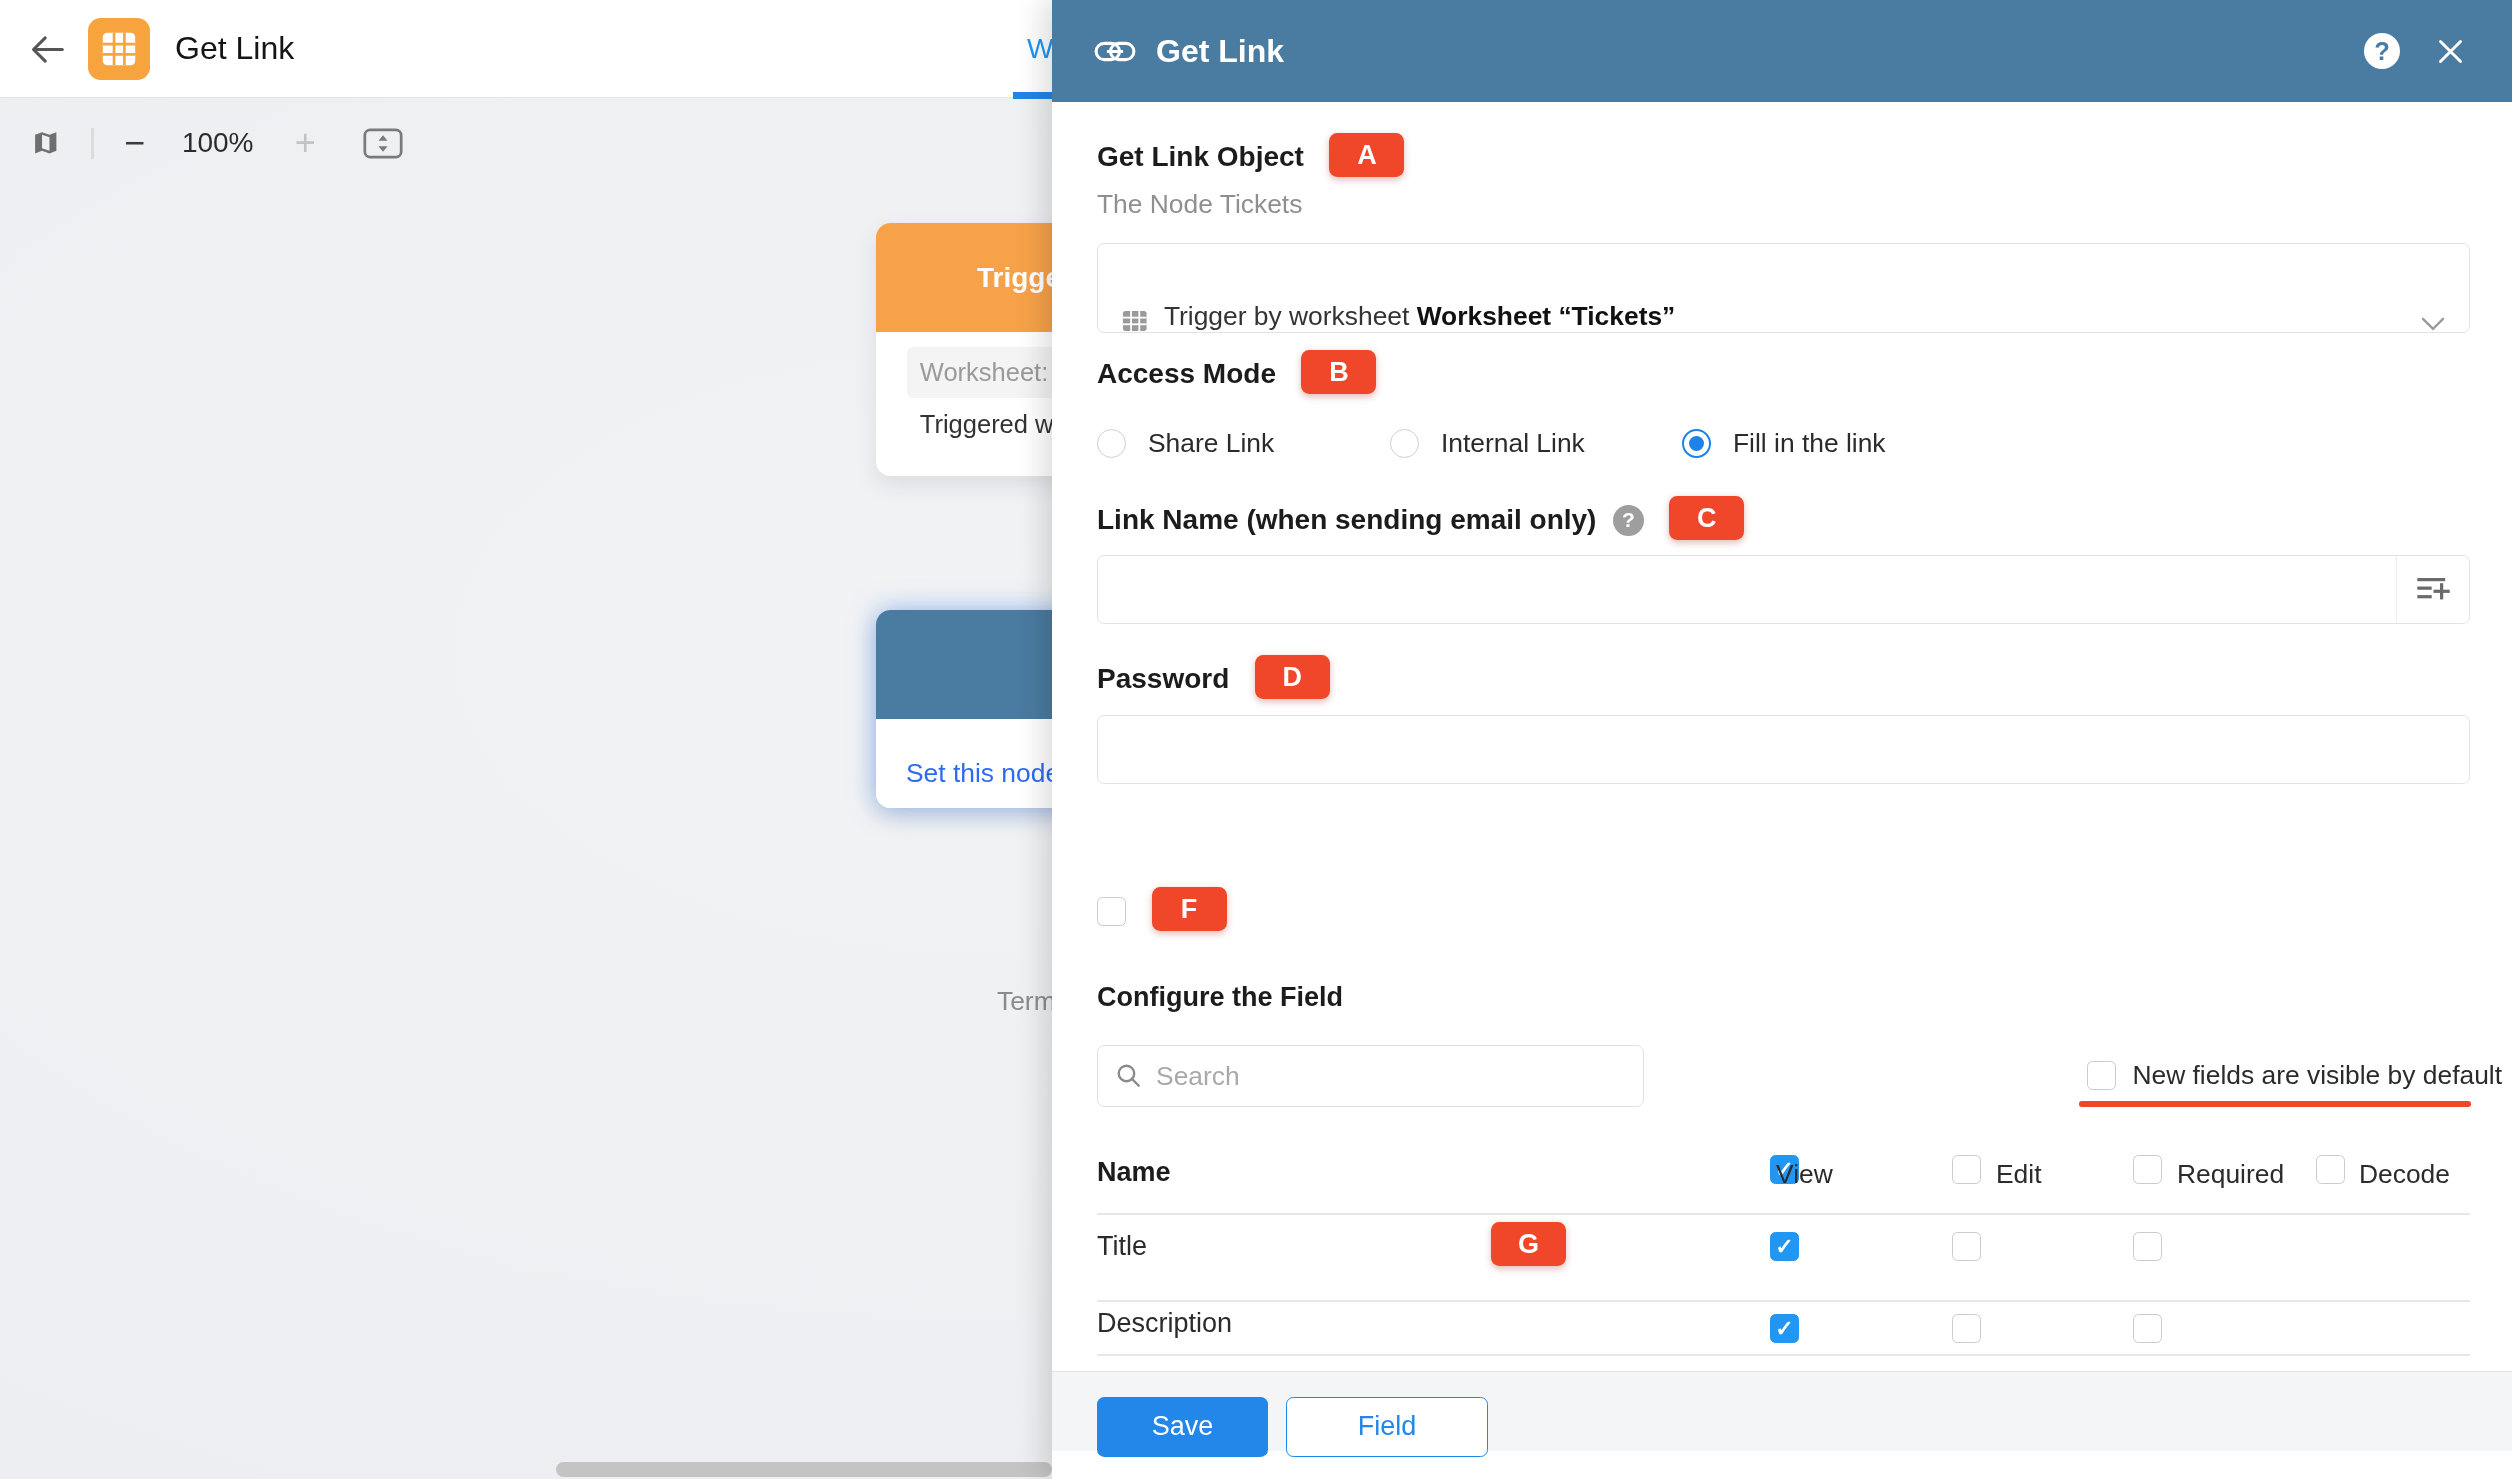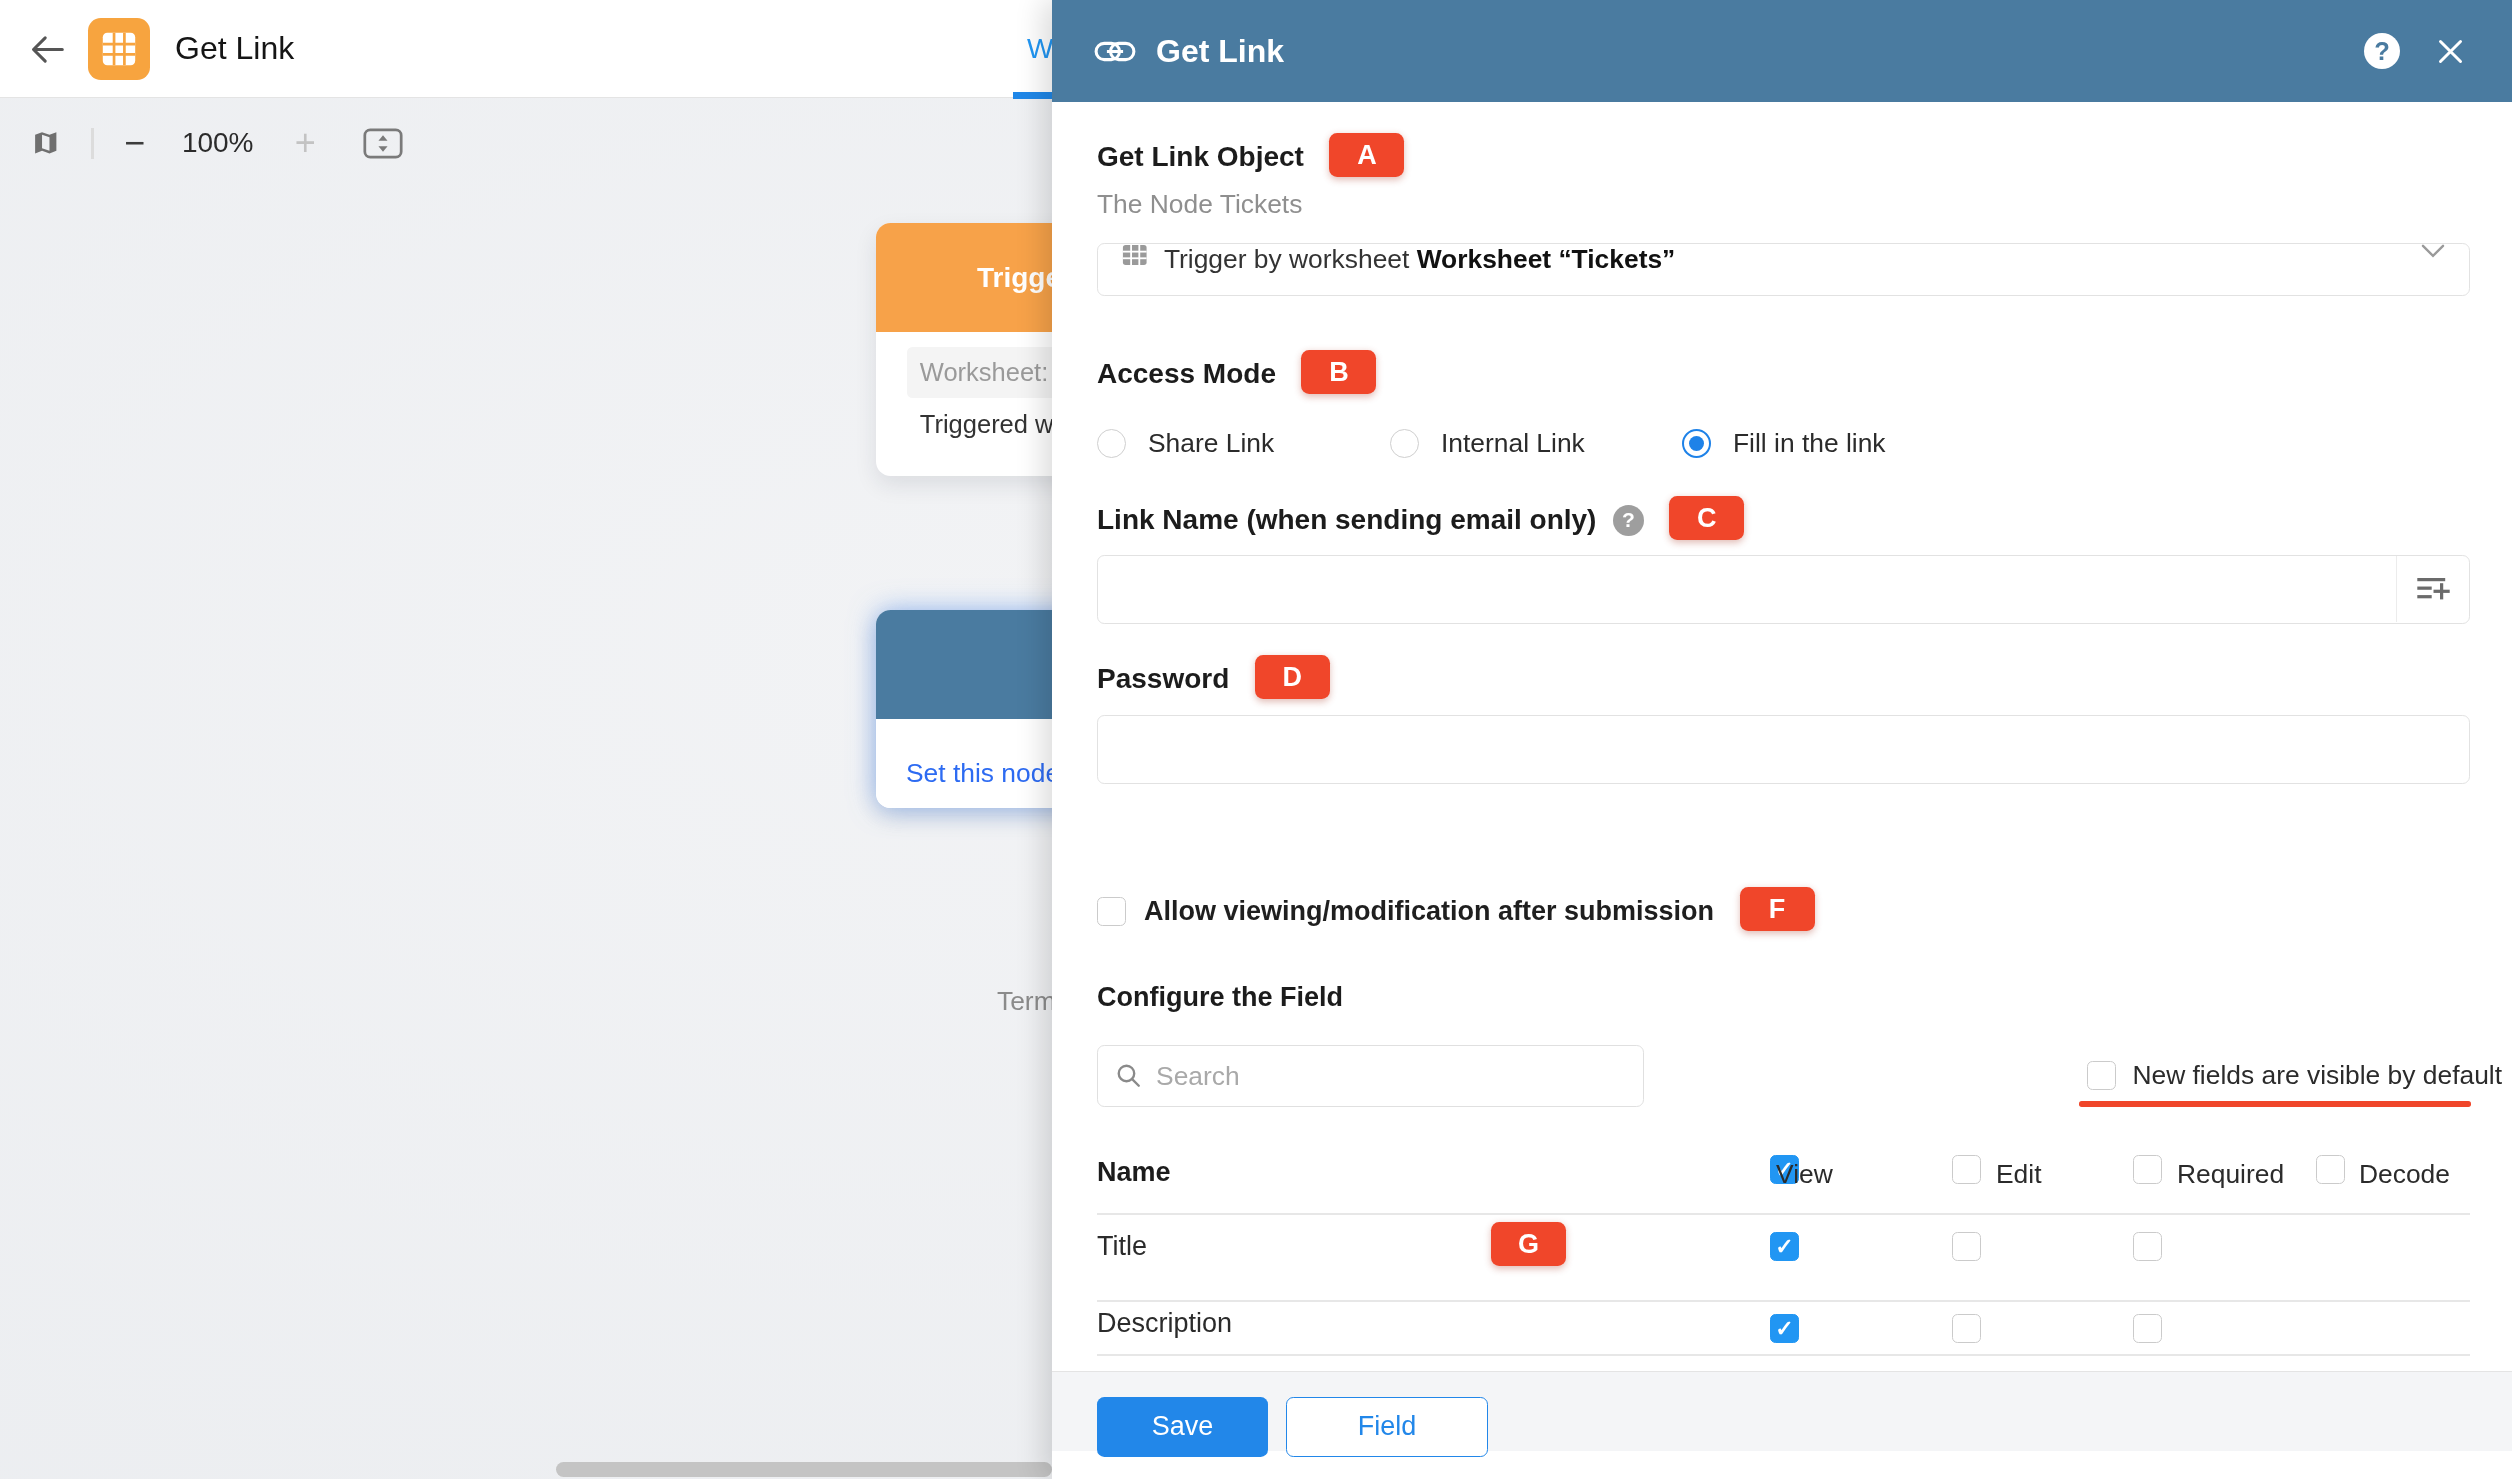--- a/index.html
+++ b/index.html
@@ -62,21 +62,21 @@
   .ph-right { position:absolute; right:46px; top:0; height:102px; display:flex; align-items:center; gap:35px; }
   .help-circle { width:36px; height:36px; border-radius:50%; background:#fff; color:#4A7BA0;
     font-size:25.5px; font-weight:700; display:flex; align-items:center; justify-content:center; cursor:pointer; }
 
   .sec-h { position:absolute; left:45px; font-size:28px; font-weight:700; color:#1c1c1c; display:flex; align-items:center; }
   .sub { position:absolute; left:45px; font-size:26.4px; color:#8f8f8f; }
   .badge { display:inline-flex; width:75px; height:44px; border-radius:8.2px; background:#F0462A;
     color:#fff; font-size:27px; font-weight:700; align-items:center; justify-content:center;
     margin-left:25.5px; box-shadow:0 2.7px 7.3px rgba(160,40,20,.30); position:relative; top:-1.8px; }
   .field-box { position:absolute; left:45px; width:1373px; border:1.8px solid #e2e2e2; border-radius:7.3px; background:#fff; }
-  .dropdown { height:53px; display:flex; align-items:flex-start; padding:0 24px; cursor:pointer; }
+  .dropdown { height:90px; display:flex; align-items:flex-end; padding:0 24px; cursor:pointer; }
   .dd-text { font-size:26.4px; color:#333; margin-left:16.4px; }
   .dd-bold { font-weight:700; color:#111; }
   .dd-chevron { margin-left:auto; display:flex; }
   .t-input { height:69px; cursor:text; }
   .input-tool { position:absolute; right:0; top:0; width:73px; height:66px; border-left:1.8px solid #ececec;
     display:flex; align-items:center; justify-content:center; cursor:pointer; }
 
   .radio-row { position:absolute; left:45px; top:428px; height:33px; width:1373px; }
   .radio-item { position:absolute; display:flex; align-items:center; cursor:pointer; }
   .radio { width:29px; height:29px; border-radius:50%; border:1.8px solid #cfcfcf; background:#fff; flex:0 0 auto; }
@@ -269,21 +269,20 @@
   </div>
 
   <div class="sec-h" style="top:657px;">
     <span>Password</span>
     <span class="badge">D</span>
   </div>
   <div class="field-box t-input" style="top:715px;"></div>
 
   <div class="chk-row" style="top:889px;">
     <span class="checkbox"></span>
-    <span class="chk-label">Allow viewing/modification after submission</span>
     <span class="badge">F</span>
   </div>
 
   <div class="sec-h" style="top:982px; font-size:27px;">Configure the Field</div>
 
   <div class="search-box">
     <svg width="25.5" height="25.5" viewBox="0 0 28 28">
       <circle cx="11.5" cy="11.5" r="8.5" fill="none" stroke="#8a8a8a" stroke-width="2.6"></circle>
       <line x1="18" y1="18" x2="25" y2="25" stroke="#8a8a8a" stroke-width="2.6" stroke-linecap="round"></line>
     </svg>

